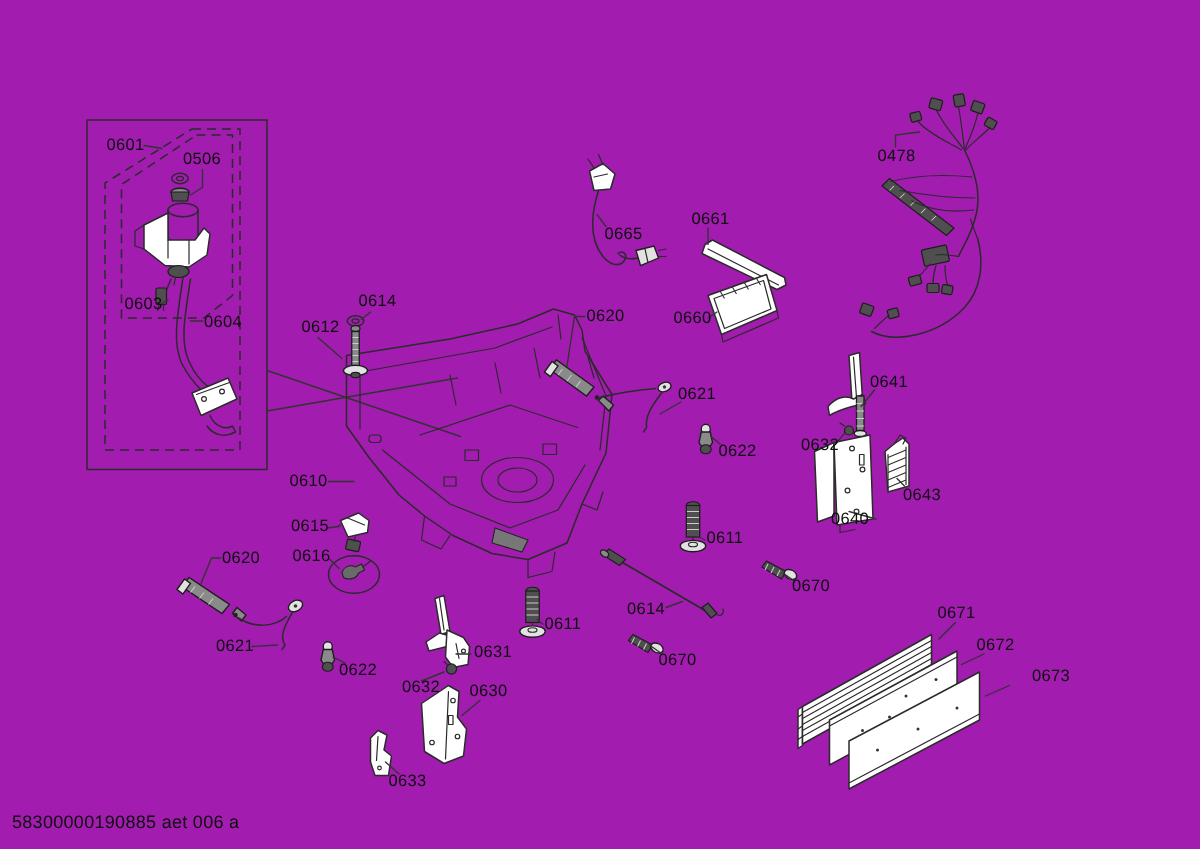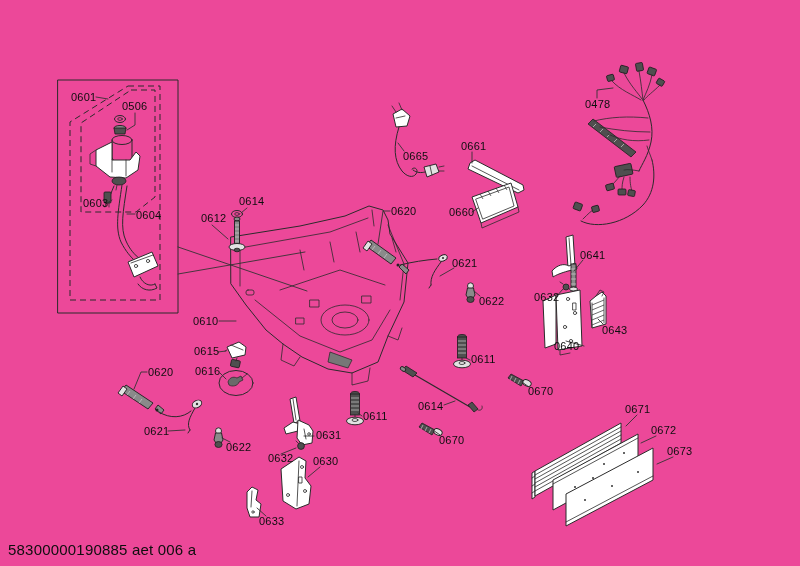--- a/index.html
+++ b/index.html
@@ -1,20 +1,20 @@
 <!DOCTYPE html>
 <html><head>
 <meta charset="utf-8">
 <style>
   html,body{margin:0;padding:0;background:#fff;}
-  .stage{position:relative;width:800px;height:566px;background:#ec4899;overflow:hidden;
+  .stage{position:relative;width:800px;height:566px;background:#a21caf;overflow:hidden;
          font-family:"Liberation Sans", sans-serif;}
   .lbl{position:absolute;font-size:11px;line-height:11px;color:#0e0e0e;letter-spacing:.2px;
        white-space:nowrap;}
-  .footer{position:absolute;left:8px;top:541px;font-size:15px;color:#0e0e0e;letter-spacing:.2px;}
+  .footer{position:absolute;left:8px;top:541px;font-size:12px;color:#0e0e0e;letter-spacing:.2px;}
   svg{position:absolute;left:0;top:0;}
   .ln{fill:none;stroke:#2b2b2b;stroke-width:1;stroke-linecap:round;stroke-linejoin:round;}
   .tn{fill:none;stroke:#2b2b2b;stroke-width:.8;stroke-linecap:round;stroke-linejoin:round;}
   .ld{fill:none;stroke:#333;stroke-width:.9;stroke-linecap:round;}
   .dash{fill:none;stroke:#2b2b2b;stroke-width:1;stroke-dasharray:6 4;}
   .dk{fill:#4f4f4f;stroke:#1d1d1d;stroke-width:.8;}
   .md{fill:#8a8a8a;stroke:#1d1d1d;stroke-width:.9;}
   .lt{fill:#e2e2e2;stroke:#1d1d1d;stroke-width:.9;}
   .wh{fill:#ffffff;stroke:#2b2b2b;stroke-width:1;stroke-linejoin:round;}
   .tick{stroke:#cccccc;stroke-width:.7;}
@@ -376,17 +376,17 @@
 <div class="lbl" style="left:528px;top:386px">0670</div>
 <div class="lbl" style="left:418px;top:401px">0614</div>
 <div class="lbl" style="left:363px;top:411px">0611</div>
 <div class="lbl" style="left:316px;top:430px">0631</div>
 <div class="lbl" style="left:439px;top:435px">0670</div>
 <div class="lbl" style="left:268px;top:453px">0632</div>
 <div class="lbl" style="left:313px;top:456px">0630</div>
 <div class="lbl" style="left:259px;top:516px">0633</div>
 <div class="lbl" style="left:625px;top:404px">0671</div>
 <div class="lbl" style="left:651px;top:425px">0672</div>
-<div class="lbl" style="left:667px;top:446px">0673</div>
+<div class="lbl" style="left:688px;top:446px">0673</div>
 
 <div class="footer">58300000190885 aet 006 a</div>
 
 </div>
 
 </body></html>

